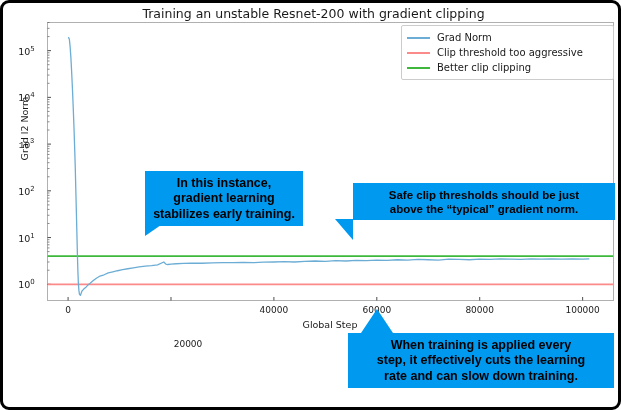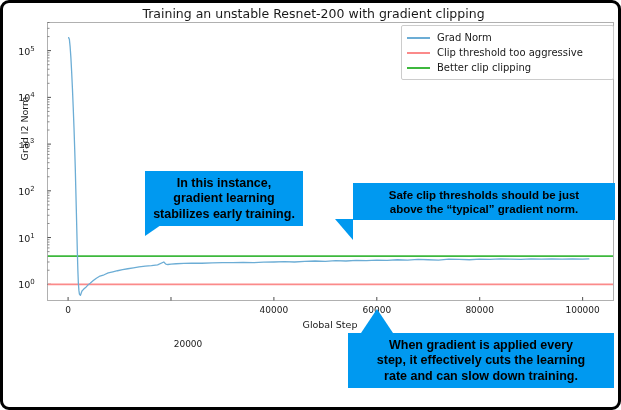--- a/index.html
+++ b/index.html
@@ -261,21 +261,21 @@
     <div class="callout" id="callout-2">
       <div class="callout-body">
         <div>Safe clip thresholds should be just</div>
         <div>above the “typical” gradient norm.</div>
         <span class="callout-tail"></span>
       </div>
     </div>
 
     <div class="callout" id="callout-3">
       <div class="callout-body">
-        <div>When gradient is applied every</div>
+        <div>When training is applied every</div>
         <div>step, it effectively cuts the learning</div>
         <div>rate and can slow down training.</div>
         <span class="callout-tail"></span>
       </div>
     </div>
 
   </div>
 </div>
 
 </body></html>

